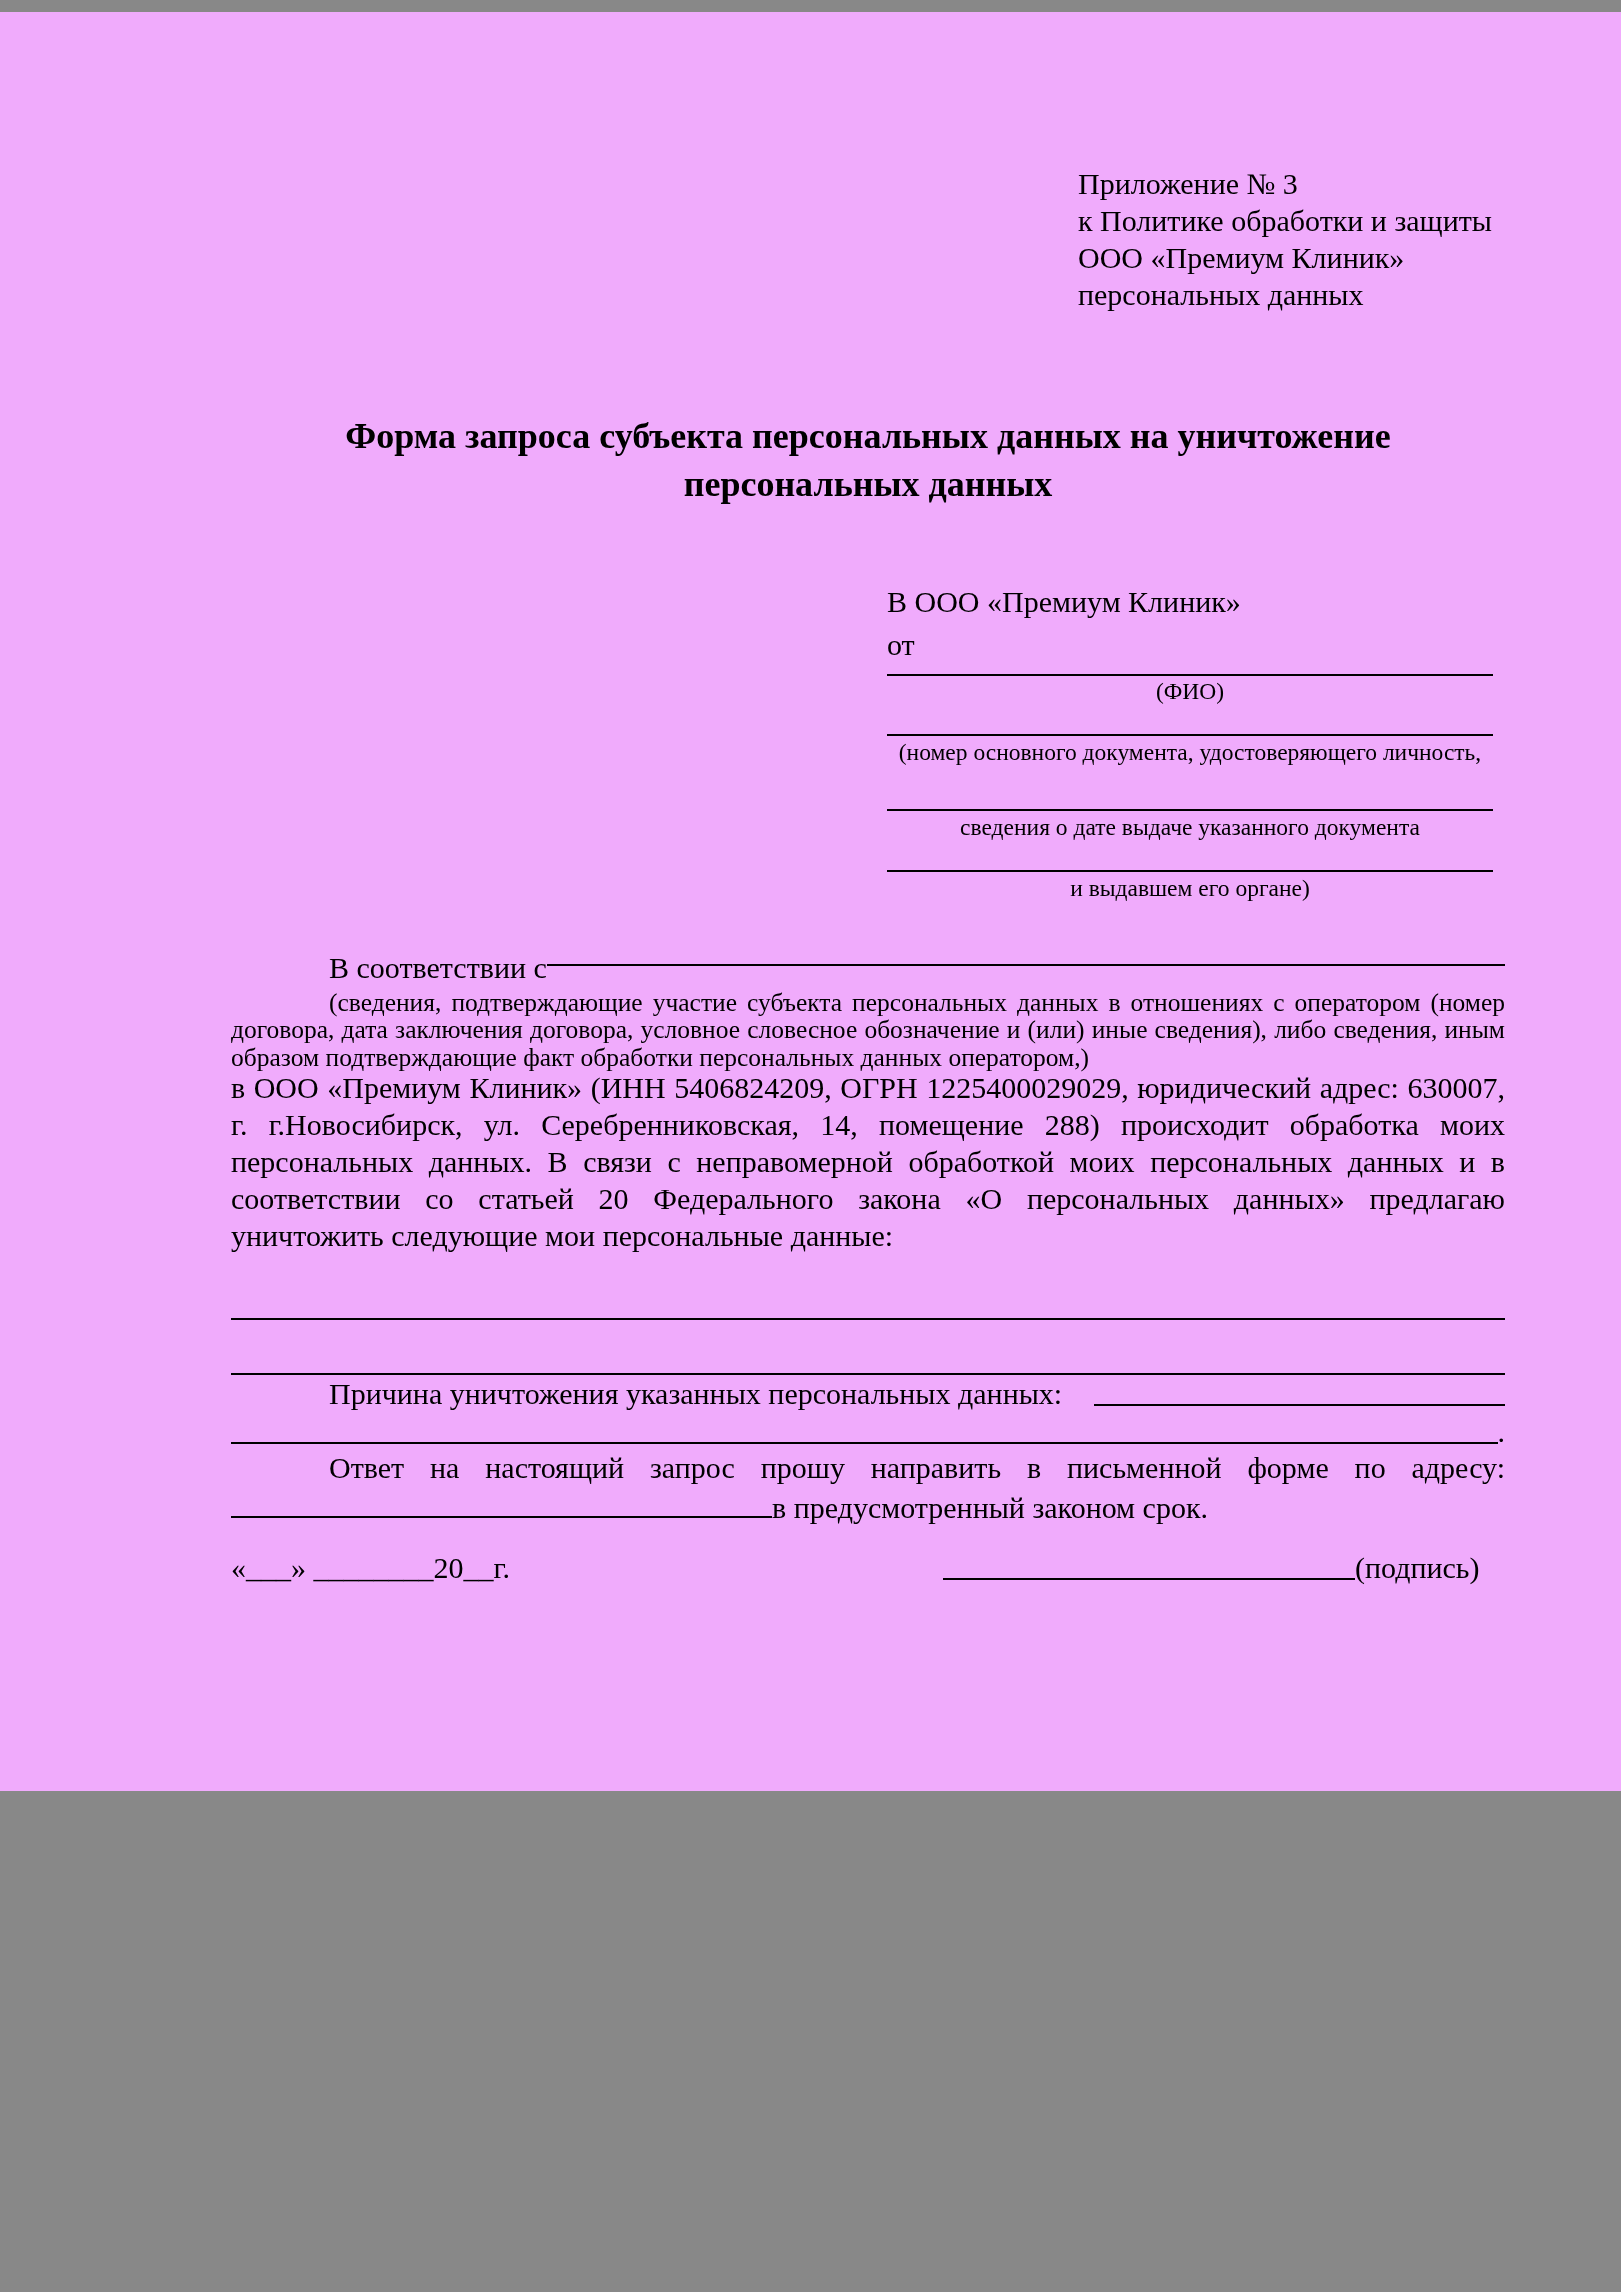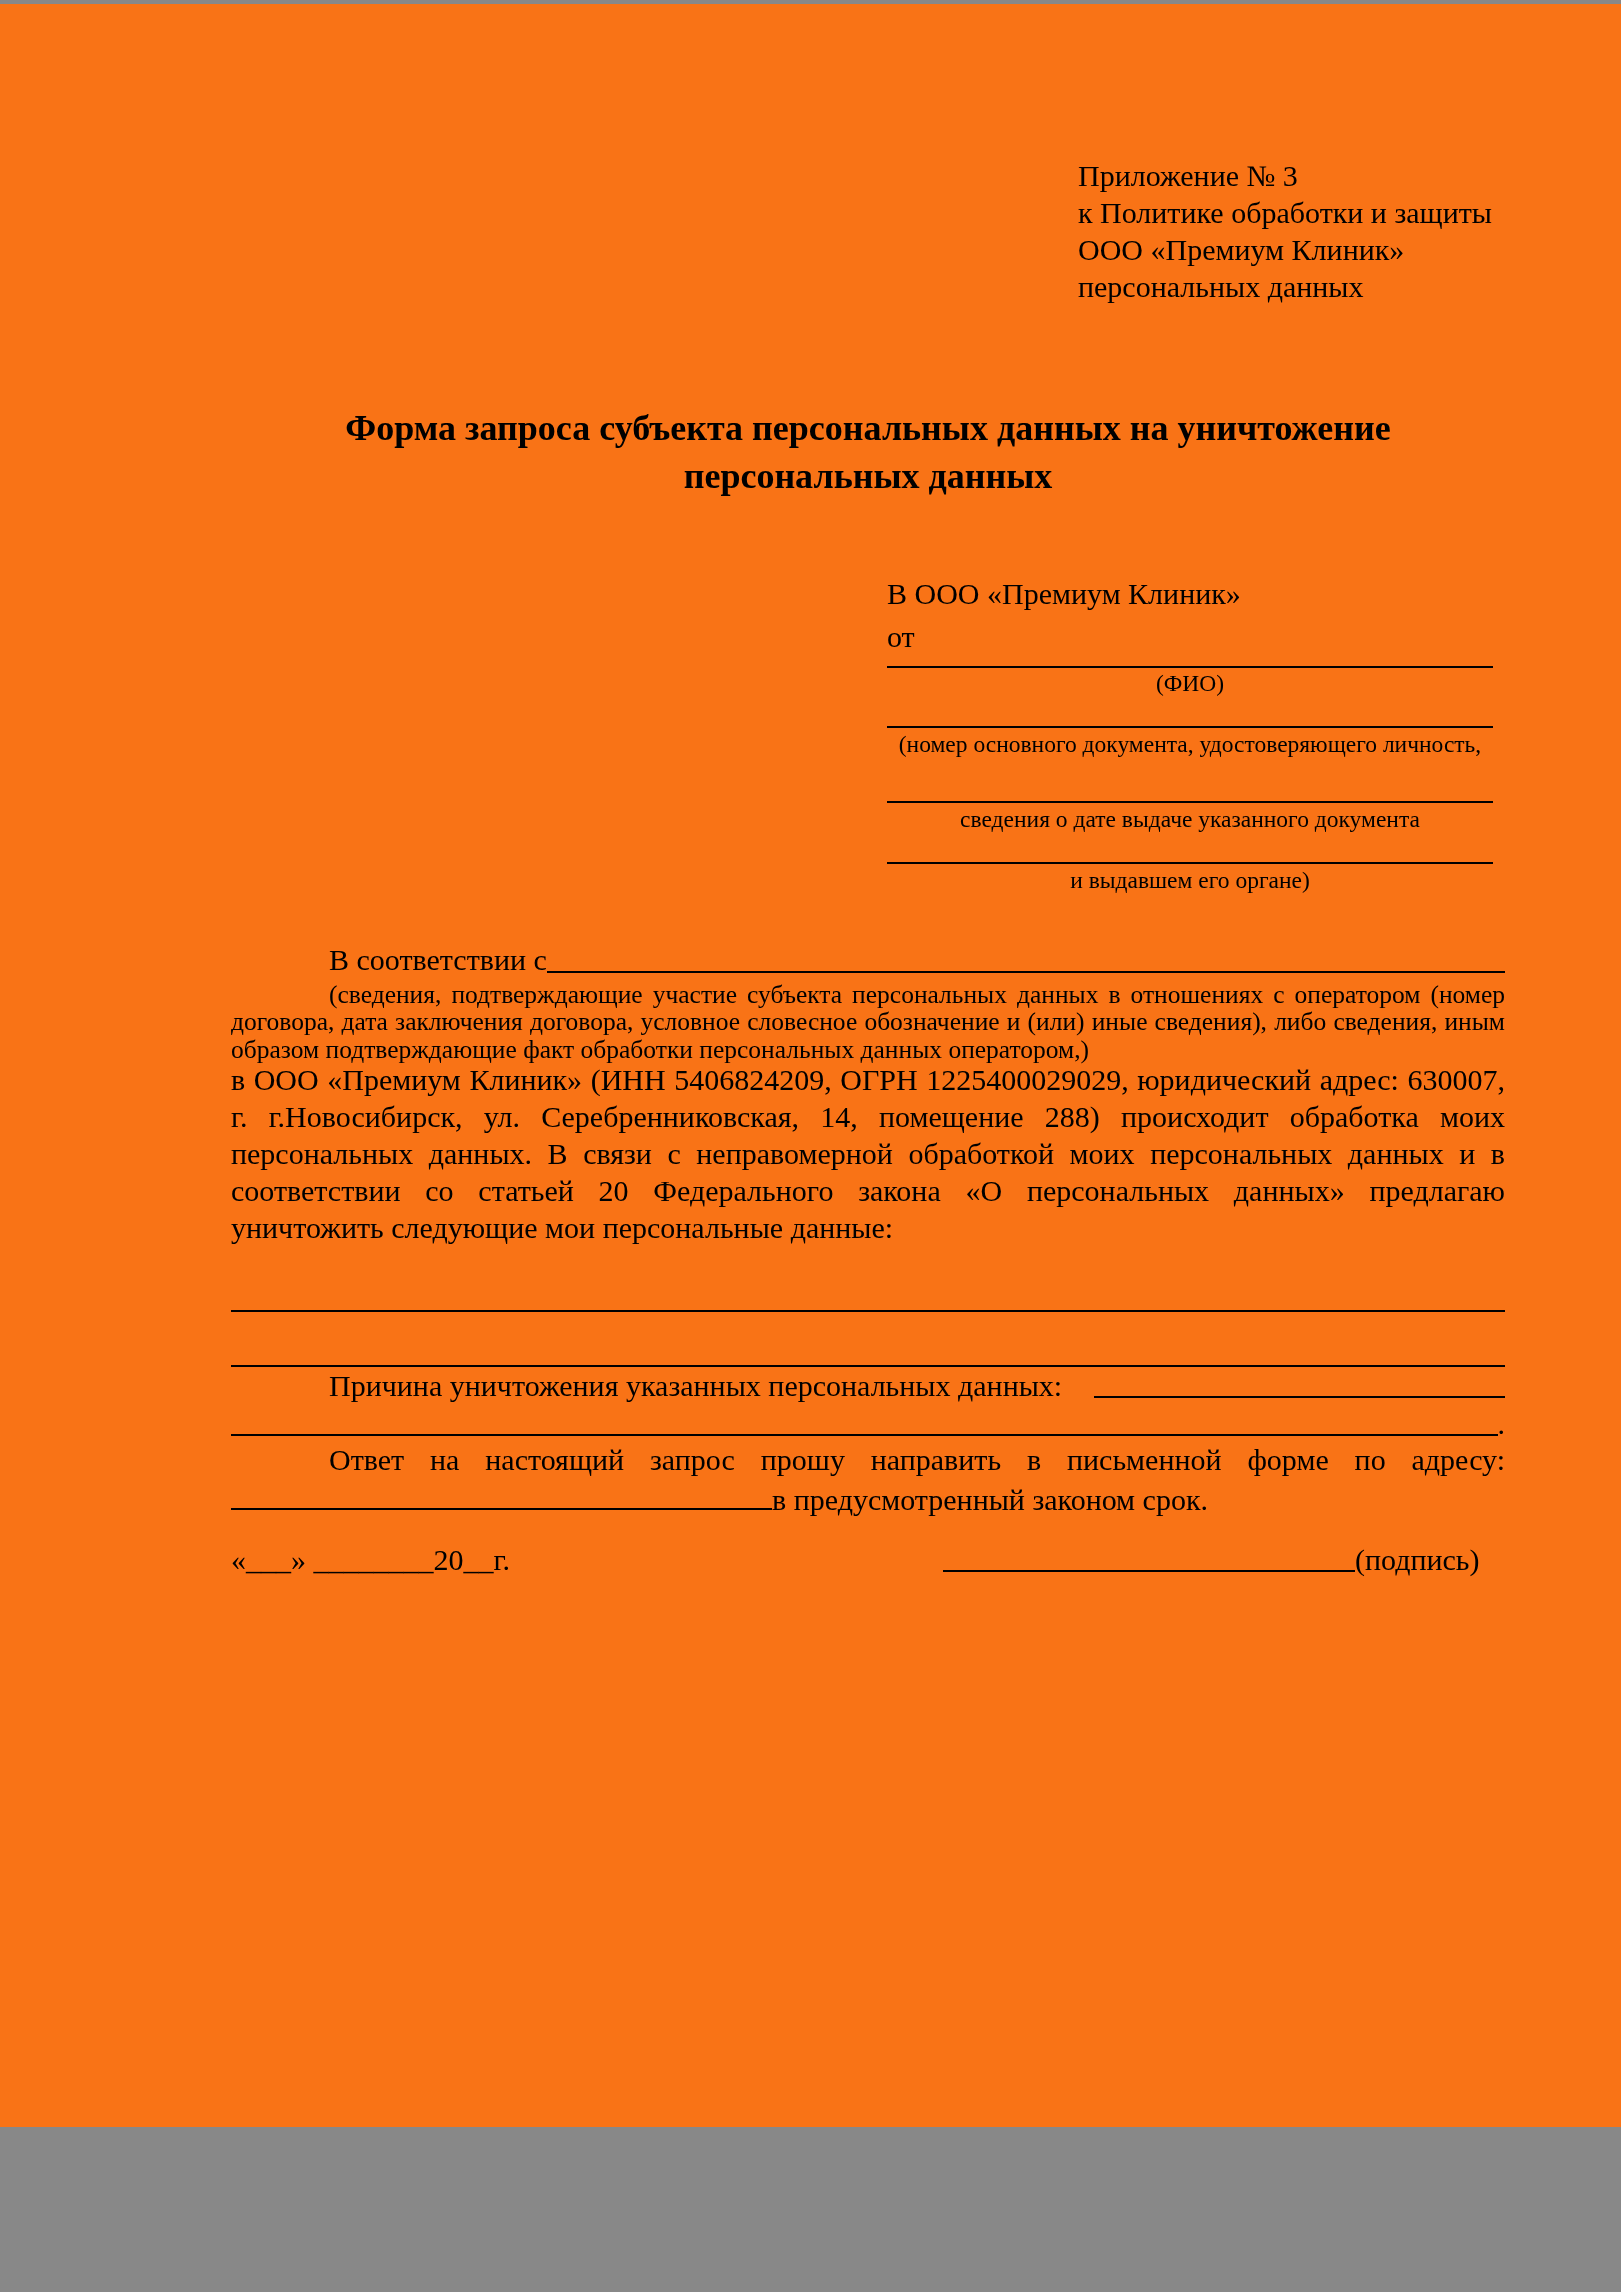--- a/index.html
+++ b/index.html
@@ -1,20 +1,20 @@
 <!DOCTYPE html>
 <html><head>
 <meta charset="utf-8">
 <style>
   html,body { margin:0; padding:0; background:#888; }
   .page {
     position:relative;
-    width:1621px; height:2123px;
-    margin:4px auto;
-    background:#f97316;
+    width:1621px; height:1779px;
+    margin:12px auto;
+    background:#f0abfc;
     color:#000;
     font-family:"Liberation Serif","DejaVu Serif",serif;
     overflow:hidden;
   }
   .abs { position:absolute; }
 
   
   .header-note { left:1078px; top:153px; font-size:30px; line-height:37px; white-space:nowrap; }
 
   
@@ -25,21 +25,21 @@
   .addr-to { position:absolute; left:0; top:0; white-space:nowrap; }
   .addr-from { position:absolute; left:0; top:43px; }
   .addr-line { position:absolute; left:0; width:606px; height:0; border-top:2.9px solid #000; }
   .addr-caption { position:absolute; left:0; width:606px; text-align:center; font-size:23.5px; line-height:25.5px; }
   .l1 { top:89px; } .c1 { top:94px; }
   .l2 { top:149px; } .c2 { top:155px; }
   .l3 { top:224px; } .c3 { top:230px; }
   .l4 { top:285px; } .c4 { top:291px; }
 
   
-  .accordance { left:231px; top:937px; width:1274px; display:flex; font-size:30px; line-height:37px; }
+  .accordance { left:231px; top:937px; width:1274px; display:flex; font-size:30px; line-height:37px;align-items:center; }
   .accordance .lead { padding-left:98px; white-space:nowrap; }
   .fill-line { flex:1; border-bottom:2.9px solid #000; margin-bottom:4.9px; }
 
   .small-note { left:231px; top:977px; width:1274px; font-size:25.5px; line-height:27.4px; text-align:justify; text-indent:98px; }
 
   .main-par { left:231px; top:1057px; width:1274px; font-size:30px; line-height:37px; text-align:justify; }
 
   .blank-line { left:231px; width:1274px; height:0; border-top:2.9px solid #000; }
   .b1 { top:1306px; }
   .b2 { top:1361px; }

